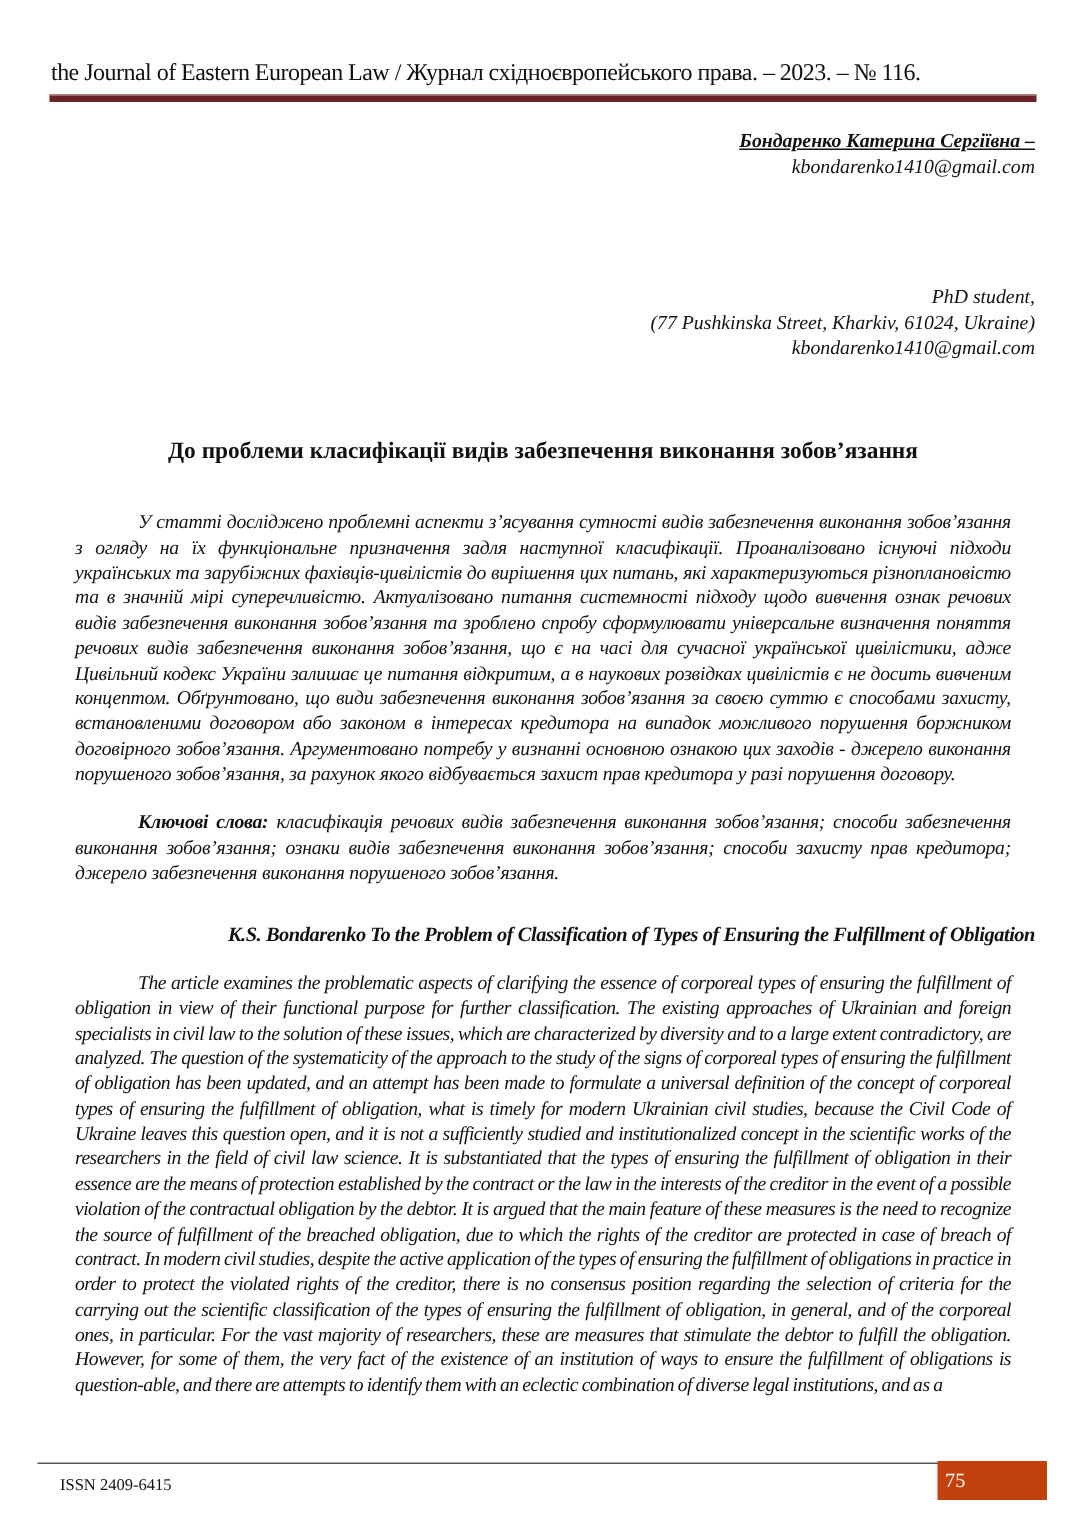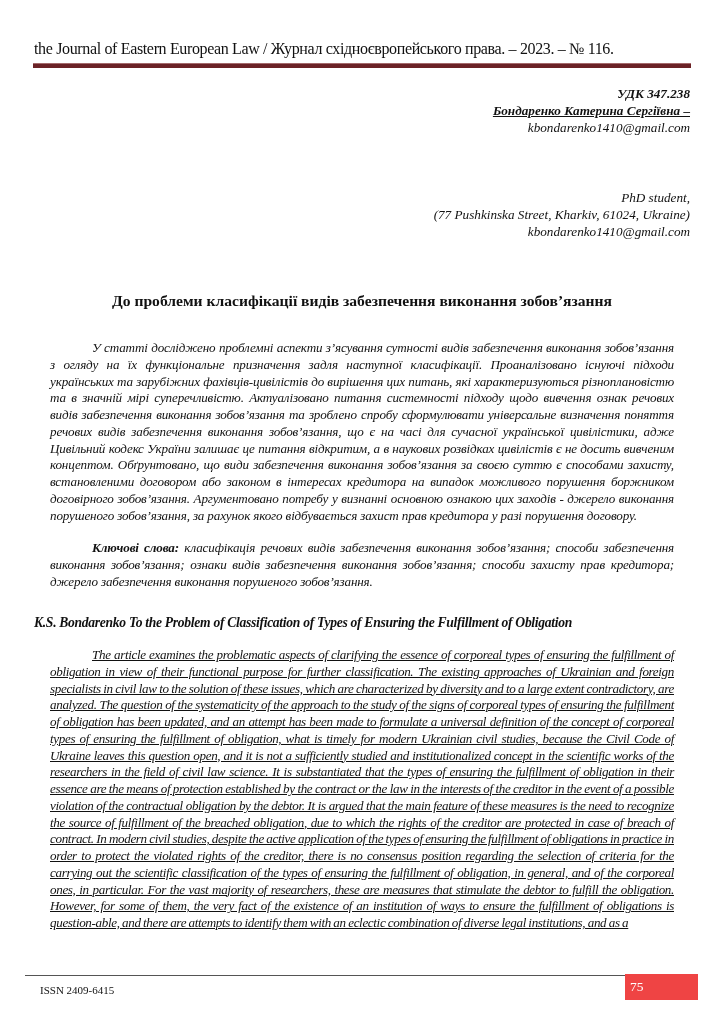--- a/index.html
+++ b/index.html
@@ -29,45 +29,44 @@
       font-weight: bold; font-size: 15.6px; line-height: 20px;
     }
     .abstract {
       position: absolute; left: 34px; width: 656px;
       font-style: italic; text-align: justify; font-size: 13.1px; line-height: 16.75px;
     }
     .abstract p { margin: 16px; text-indent: 42px; }
     .abstract-ua { top: 324px; letter-spacing: -0.15px; }
     .keywords-label { font-weight: bold; }
     .title-en {
-      position: absolute; left: 34px; top: 614px; width: 656px; text-align: left;
+      position: absolute; left: 34px; top: 614px; width: 656px; text-align: right;
       font-style: italic; font-weight: bold; font-size: 13.6px; line-height: 17px;
       letter-spacing: -0.3px;
     }
-    .abstract-en { top: 631px; letter-spacing: -0.35px; word-spacing: -0.5px; text-decoration: underline; }
+    .abstract-en { top: 631px; letter-spacing: -0.35px; word-spacing: -0.5px; }
     .footer-rule {
       position: absolute; left: 25px; top: 975px; width: 602px; height: 1px; background: #555;
     }
     .issn {
       position: absolute; left: 40px; top: 982px; font-size: 11px; line-height: 16px;
     }
     .page-box {
       position: absolute; left: 625px; top: 974px; width: 73px; height: 26px;
-      background: #ef4444; color: #fff; font-size: 13.5px; line-height: 26px;
+      background: #c2410c; color: #fff; font-size: 13.5px; line-height: 26px;
       padding-left: 5px; box-sizing: border-box;
     }
   </style>
 </head>
 <body>
 
 <div class="running-header">the Journal of Eastern European Law / Журнал східноєвропейського права. – 2023. – № 116.</div>
 <div class="header-rule"></div>
 
 <div class="affil affil-ua">
-  <div class="udk">УДК 347.238</div>
   <div><span class="name">Бондаренко Катерина Сергіївна –</span></div>
   <div>kbondarenko1410@gmail.com</div>
 </div>
 
 <div class="affil affil-en">
   <div>PhD student,</div>
   <div>(77 Pushkinska Street, Kharkiv, 61024, Ukraine)</div>
   <div>kbondarenko1410@gmail.com</div>
 </div>
 

